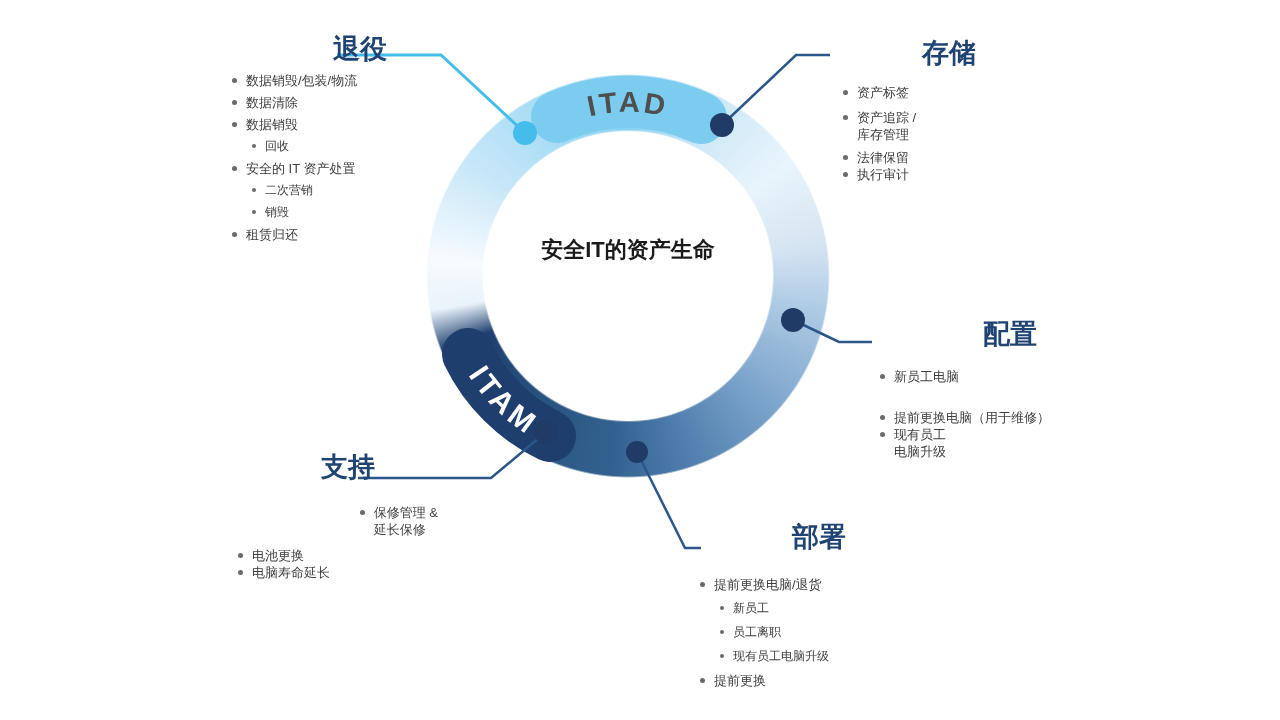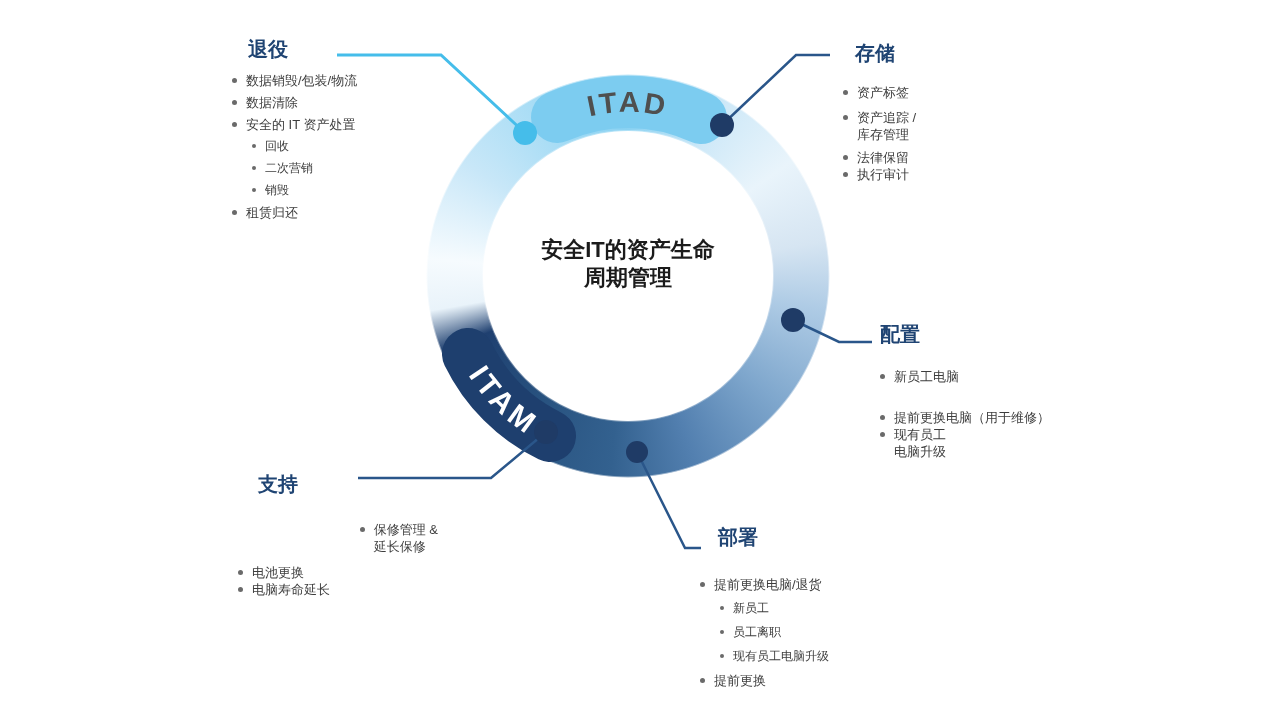--- a/index.html
+++ b/index.html
@@ -28,21 +28,21 @@
       #8AD2F2 360deg);
     -webkit-mask:radial-gradient(circle closest-side,transparent 0 71%,#000 72.5% 99%,transparent 100%);
             mask:radial-gradient(circle closest-side,transparent 0 71%,#000 72.5% 99%,transparent 100%);
   }
   .ring-hole{
     position:absolute;left:483px;top:131px;width:290px;height:290px;border-radius:50%;background:#fff;
   }
   .overlay{position:absolute;left:0;top:0;width:1280px;height:720px;}
   
   .section{position:absolute;}
-  .sec-title{font-size:20px;font-weight:bold;color:#1F4473;line-height:32px;}
+  .sec-title{font-size:27px;font-weight:bold;color:#1F4473;line-height:32px;text-align:center;}
   .li{display:flex;align-items:flex-start;font-size:13px;line-height:17px;color:#3d3d3d;}
   .dot{width:5px;height:5px;border-radius:50%;background:#6a6a6a;margin:6px 9px 0 0;flex:none;}
   .sub{margin-left:20px;font-size:12px;}
   .sub .dot{width:4px;height:4px;margin-top:6px;}
   .txt2{display:flex;flex-direction:column;}
 
   .sec-retirement{left:232px;top:33px;width:240px;}
   .sec-retirement .sec-title{margin:0 0 6px 16px;line-height:33px;}
   .sec-retirement .li{margin-bottom:5px;}
 
@@ -55,21 +55,21 @@
   .sec-configuration{left:880px;top:318px;width:260px;}
   .sec-configuration .sec-title{margin:0 0 18px 0;}
   .sec-configuration .li:nth-child(1){margin-bottom:5px;}
   .sec-configuration .li:nth-child(2){margin-bottom:24px;}
 
   .sec-deployment{left:700px;top:521px;width:220px;}
   .sec-deployment .sec-title{margin:0 0 23px 18px;}
   .sec-deployment .li{margin-bottom:7px;}
 
   .sec-support{left:238px;top:451px;width:200px;}
-  .sec-support .sec-title{margin:17px 0 21px 20px;}
+  .sec-support .sec-title{margin:0 0 21px 20px;}
   .sec-support .li:nth-child(1){margin-bottom:11px;}
   .sec-support .li:nth-child(2){margin-bottom:9px;justify-content:flex-end;}
 
   .center-title{
     position:absolute;left:495px;top:236px;width:266px;text-align:center;
     font-size:22px;line-height:28px;font-weight:bold;color:#1b1b1b;
   }
 </style>
 </head>
 <body>
@@ -107,40 +107,43 @@
 
     <polyline points="701,548 685,548 637,452" fill="none" stroke-width="2.5" stroke="#2A568A"></polyline>
     <circle cx="637" cy="452" r="11" fill="#1F3B66"></circle>
 
     <polyline points="358,478 491,478 546,432" fill="none" stroke-width="2.5" stroke="#2A568A"></polyline>
     <circle cx="546" cy="432" r="12" fill="#1F3B66"></circle>
   </svg>
 
   <div class="center-title">
     <div>安全IT的资产生命</div>
-    <div>周期管理</div>
   </div>
 
   <div class="section sec-retirement">
     <div class="sec-title">退役</div>
     <div class="li">
         <span class="dot"></span>
         <span>数据销毁/包装/物流</span>
       </div>
     <div class="li">
         <span class="dot"></span>
         <span>数据清除</span>
       </div>
     <div class="li">
         <span class="dot"></span>
+        <span>数据销毁</span>
+      </div>
+    <div class="li sub">
+        <span class="dot"></span>
+        <span>回收</span>
+      </div>
+    <div class="li">
+        <span class="dot"></span>
         <span>安全的 IT 资产处置</span>
-      </div>
-    <div class="li sub">
-        <span class="dot"></span>
-        <span>回收</span>
       </div>
     <div class="li sub">
         <span class="dot"></span>
         <span>二次营销</span>
       </div>
     <div class="li sub">
         <span class="dot"></span>
         <span>销毁</span>
       </div>
     <div class="li">

